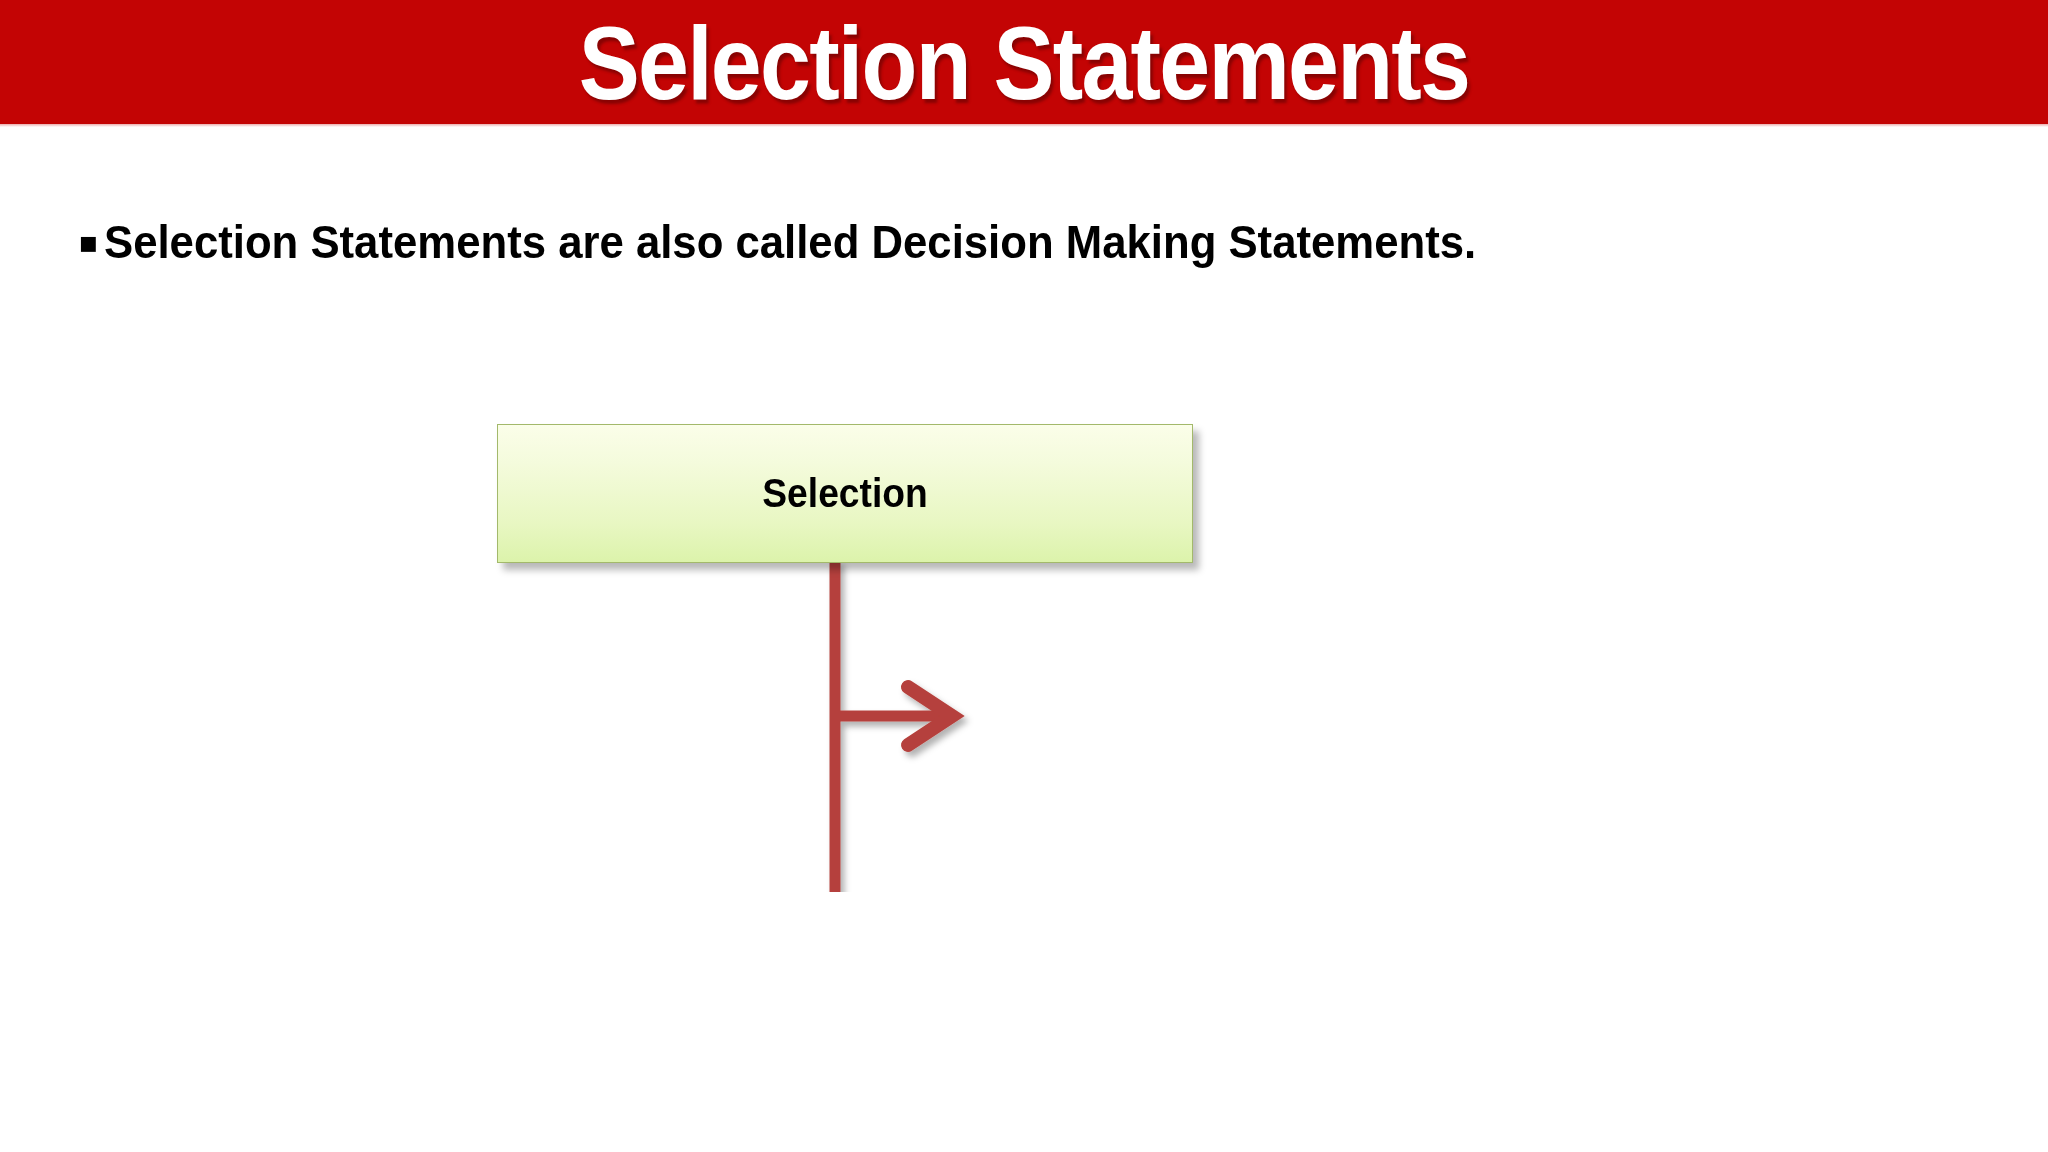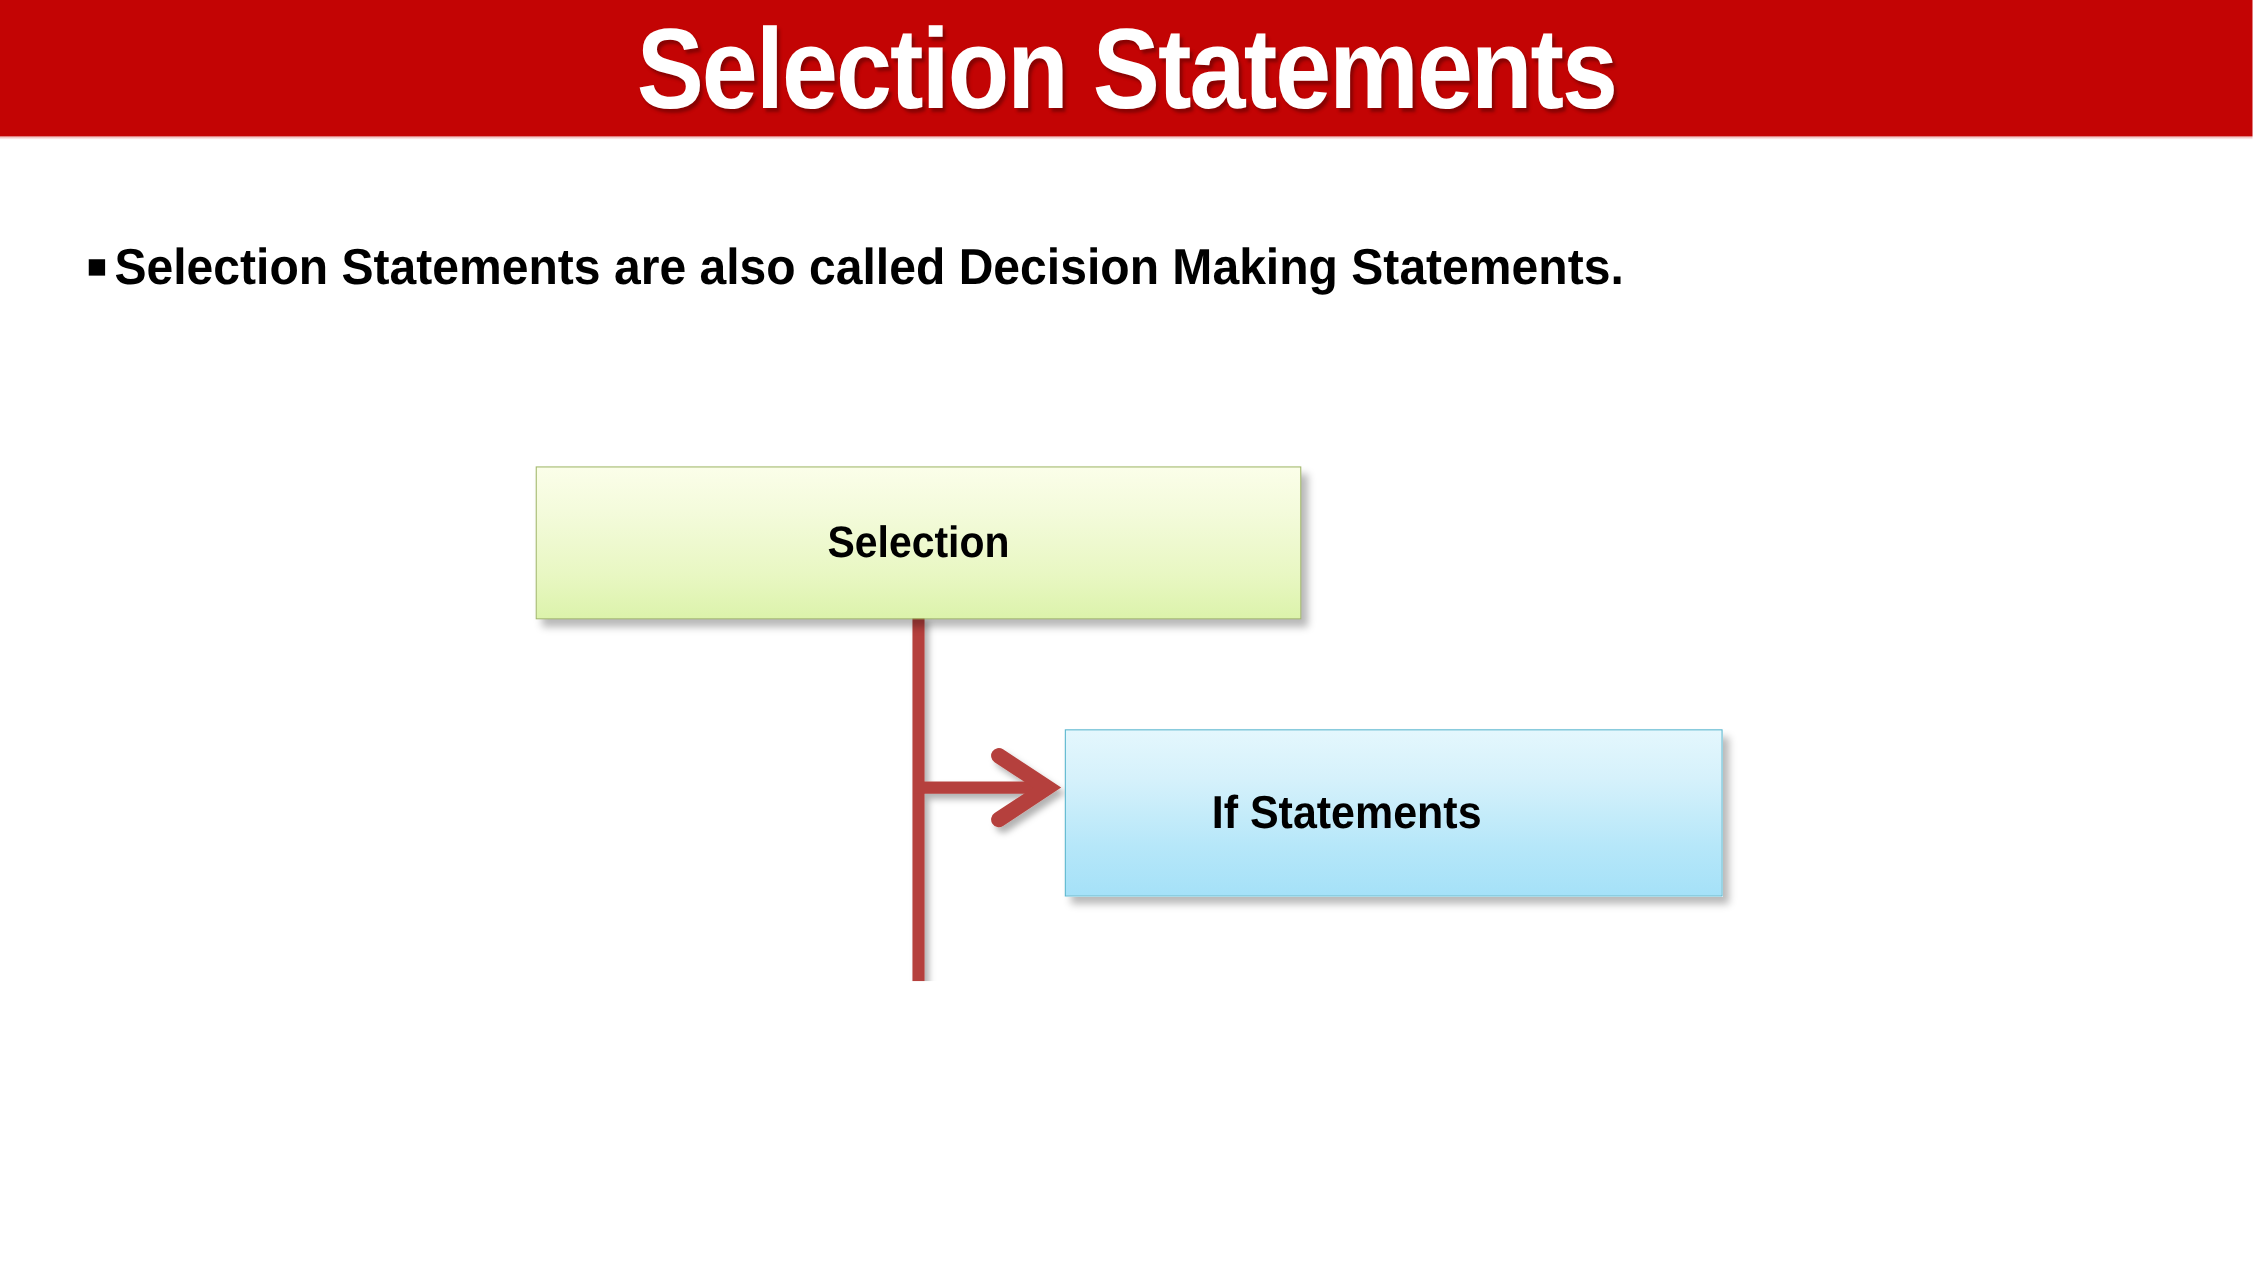--- a/index.html
+++ b/index.html
@@ -99,21 +99,21 @@
     box-shadow: 6px 7px 7px rgba(0,0,0,0.28);
   }
   .node-label {
     width: 100%;
     transform: scaleX(0.93);
     transform-origin: center center;
     white-space: nowrap;
   }
 
   .node-selection {
-    left: 487px;
+    left: 497px;
     top: 424px;
     width: 696px;
     height: 139px;
     border: 1.5px solid #a3b96b;
     background: linear-gradient(to bottom, #fbfee9 0%, #f4fbdc 28%, #e8f7c2 72%, #dcf3ab 100%);
   }
   .node-selection .node-label {
     text-align: center;
     font-size: 40px;
   }
@@ -201,20 +201,17 @@
 
       <path d="M 908 687 L 952 716 L 908 745" stroke-width="14" stroke-linecap="round" stroke-linejoin="miter"></path>
       <path d="M 908 959 L 952 988 L 908 1017" stroke-width="14" stroke-linecap="round" stroke-linejoin="miter"></path>
     </g>
   </svg>
 
   <div class="node node-selection">
     <span class="node-label">Selection</span>
   </div>
 
-  <div class="node node-if">
-    <span class="node-label">If Statements</span>
-  </div>
 
 
   <div class="page-number">2</div>
 
 </div>
 
 </body></html>

